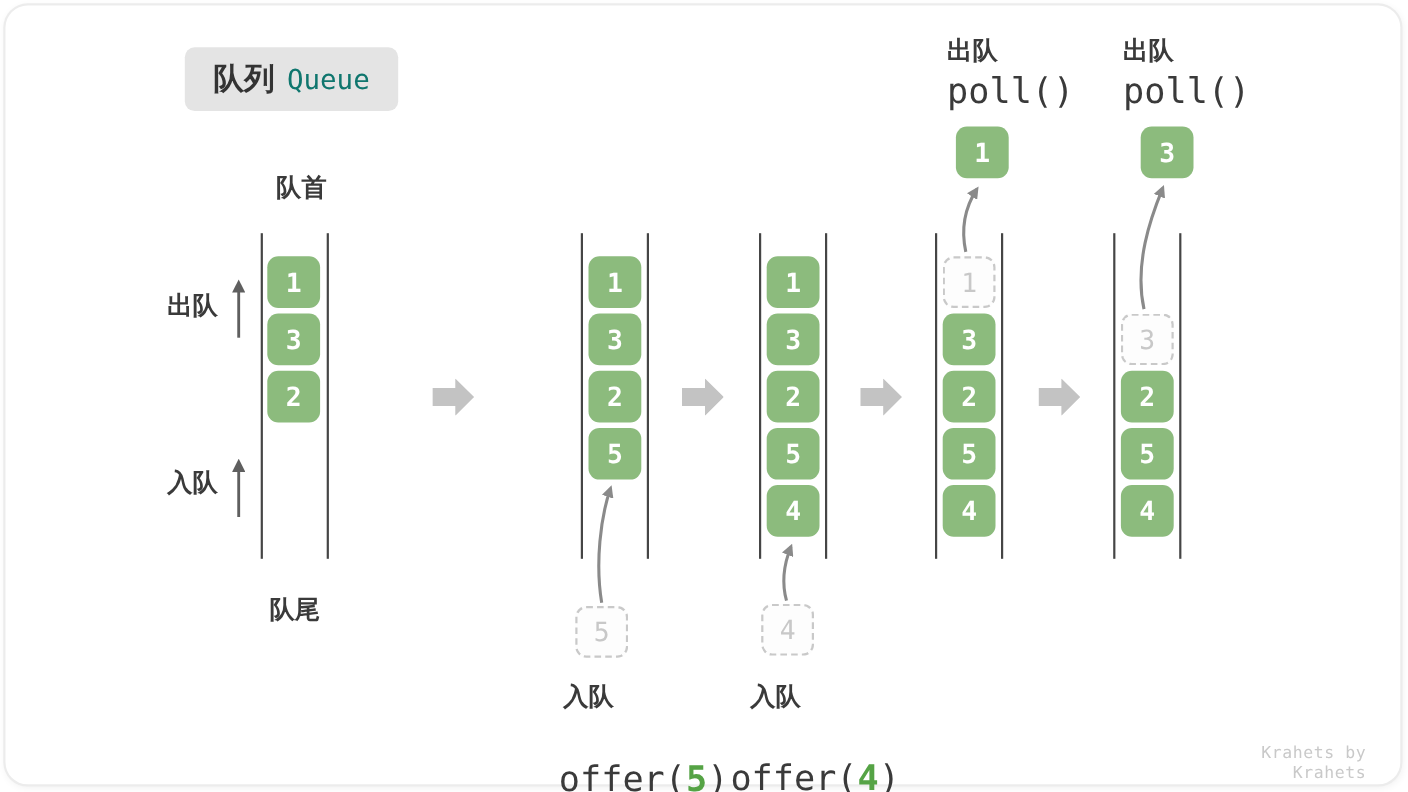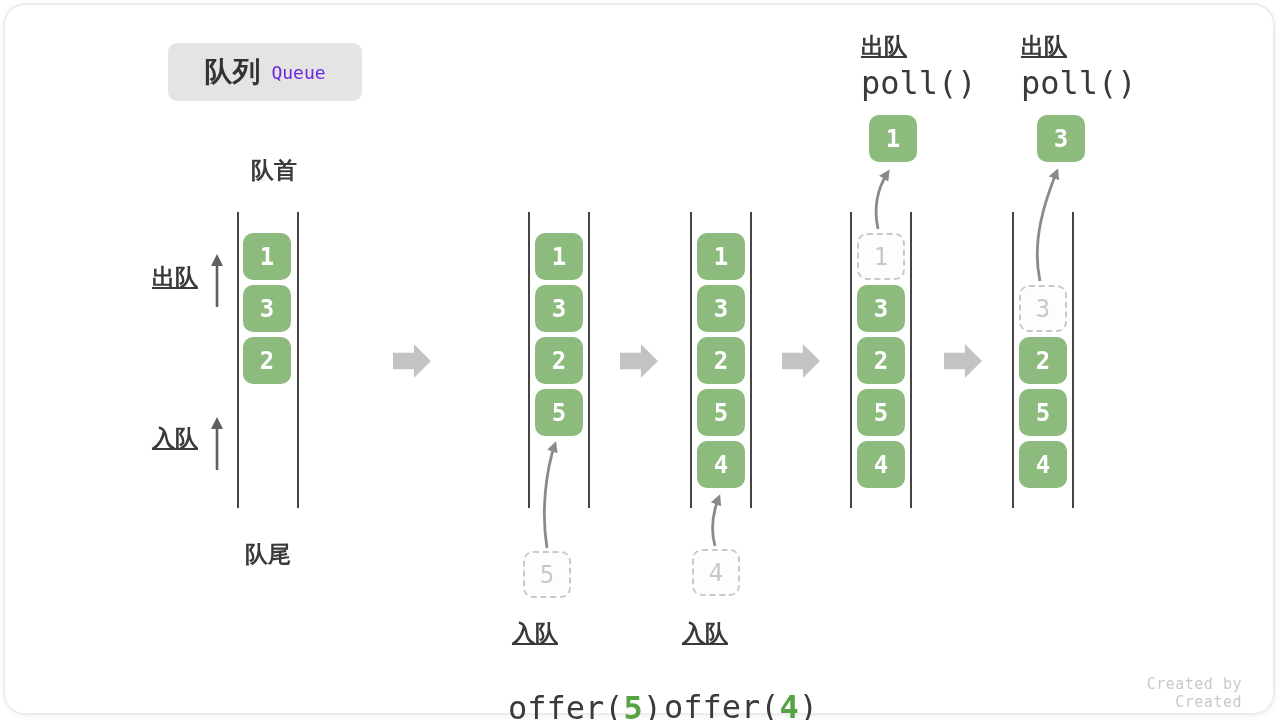--- a/index.html
+++ b/index.html
@@ -11,37 +11,37 @@
     position:absolute;left:5px;top:5px;width:1268px;height:708px;
     background:#fff;border-radius:20px;
     box-shadow:0 0 0 2px #ececec, 1px 2px 8px rgba(0,0,0,.07);
   }
   .badge{
     position:absolute;left:168px;top:43px;width:194px;height:58px;
     background:var(--badge-bg,#e4e4e4);border-radius:9px;
     display:flex;align-items:center;justify-content:center;gap:11px;
   }
   .badge-zh{font-weight:bold;font-size:28px;color:#333;}
-  .badge-en{font-family:"DejaVu Sans Mono",monospace;font-size:18px;color:#6d28d9;}
+  .badge-en{font-family:"DejaVu Sans Mono",monospace;font-size:25px;color:#0f766e;}
 
   .rail{position:absolute;top:212px;width:2px;height:296px;background:#454545;}
 
   .cell{
     position:absolute;width:48px;height:47px;border-radius:10px;
     background:var(--box-green,#8cbb7d);color:#fff;
     display:flex;align-items:center;justify-content:center;
     font-family:"DejaVu Sans Mono",monospace;font-weight:bold;font-size:24px;
   }
   .cell.dashed{
     width:44px;height:43px;background:#fdfdfd;
     border:2px dashed var(--dashed,#c9c9c9);
     color:#c8c8c8;font-weight:normal;
   }
 
-  .cn{position:absolute;font-weight:bold;font-size:23px;color:#3a3a3a;white-space:nowrap;text-decoration:underline;}
+  .cn{position:absolute;font-weight:bold;font-size:23px;color:#3a3a3a;white-space:nowrap;}
   .centerlabel{position:absolute;width:62px;text-align:center;font-weight:bold;font-size:23px;color:#3a3a3a;}
   .code{
     position:absolute;font-family:"DejaVu Sans Mono",monospace;
     font-size:32px;color:#3a3a3a;white-space:nowrap;
   }
   .code .arg{color:var(--arg-green,#55a345);font-weight:bold;}
 
   .block-arrow{
     position:absolute;top:344px;width:38px;height:34px;
     background:var(--block-arrow,#c3c3c3);
@@ -153,13 +153,13 @@
 
   <path d="M547,548 C541,512 546,470 555,444" stroke="#8a8a8a" stroke-width="2.8" fill="none" marker-end="url(#ah-gray)"></path>
 
   <path d="M715,546 C710,528 713,512 719,497" stroke="#8a8a8a" stroke-width="2.8" fill="none" marker-end="url(#ah-gray)"></path>
 
   <path d="M878,229 C873,206 879,186 888,172" stroke="#8a8a8a" stroke-width="2.8" fill="none" marker-end="url(#ah-gray)"></path>
 
   <path d="M1040,281 C1031,240 1046,198 1057,171" stroke="#8a8a8a" stroke-width="2.8" fill="none" marker-end="url(#ah-gray)"></path>
 </svg>
 
-<div class="watermark">Created by Created</div>
+<div class="watermark">Krahets by Krahets</div>
 
 </body></html>

